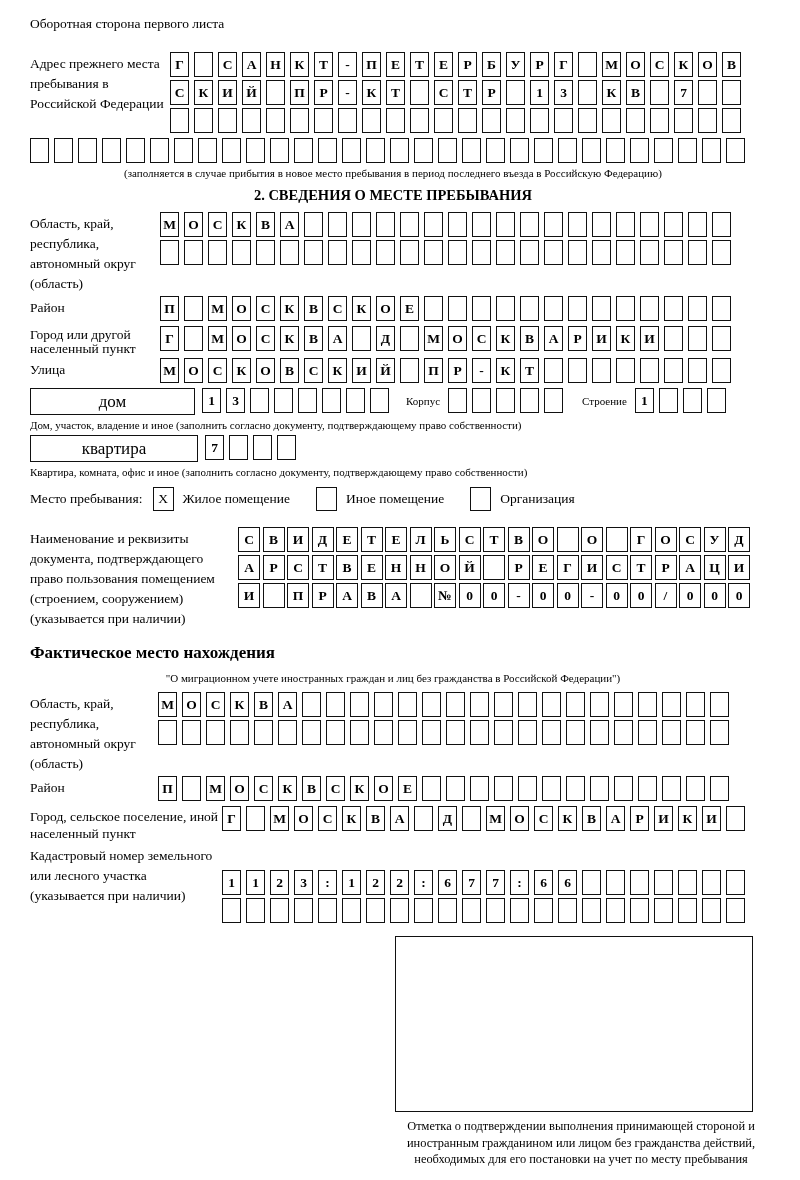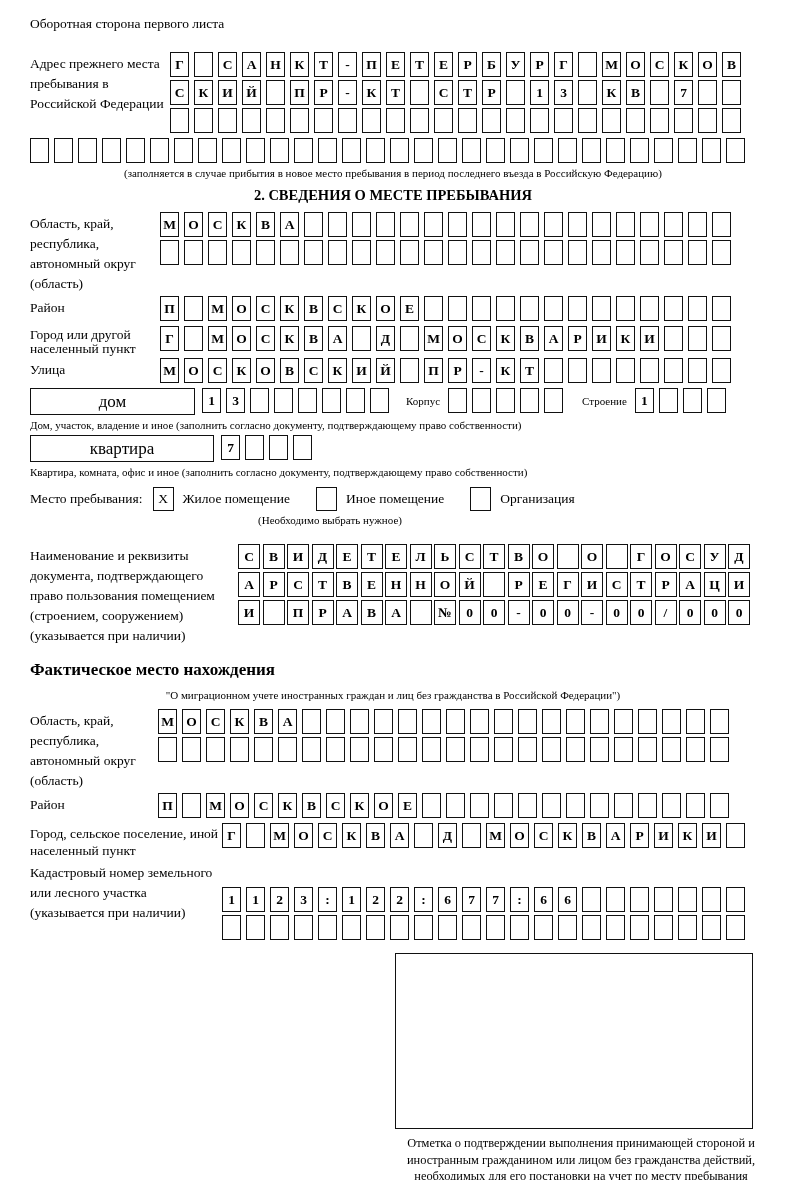--- a/index.html
+++ b/index.html
@@ -47,21 +47,21 @@
   }
 
   
   .houserow{display:flex;align-items:flex-start;margin:2px 0 3px 0;}
   .widebox{
     flex:none;box-sizing:border-box;border:1.6px solid #111;height:27px;
     display:flex;align-items:center;justify-content:center;font-size:17px;
     background:#fff;margin-right:7px;
   }
   .wb-dom{width:165px;}
-  .wb-kv{width:184px;}
+  .wb-kv{width:168px;}
   .inline-label{font-size:11px;line-height:27px;margin:0 8px 0 12px;flex:none;}
 
   .stayrow{display:flex;align-items:center;margin:7px 0 2px 0;font-size:13.5px;}
   .cbox{
     flex:none;box-sizing:border-box;width:21px;height:24px;
     border:1.6px solid #111;display:flex;align-items:center;justify-content:center;
     font-size:13.5px;background:#fff;
   }
   .staylabel{margin:0 26px 0 9px;}
   .staylabel.last{margin-right:0;}
@@ -397,21 +397,20 @@
 
     <div class="stayrow">
       <span>Место пребывания:</span>
       <span class="cbox" style="margin-left:10px;">X</span>
       <span class="staylabel">Жилое помещение</span>
       <span class="cbox"></span>
       <span class="staylabel">Иное помещение</span>
       <span class="cbox"></span>
       <span class="staylabel last">Организация</span>
     </div>
-    <div class="caption center" style="width:600px;">(Необходимо выбрать нужное)</div>
 
     <div class="frow doc-block">
       <div class="flabel w208">Наименование и реквизиты документа, подтверждающего право пользования помещением (строением, сооружением) (указывается при наличии)</div>
       <div class="fcells">
         <div class="boxline docrow">
             <span class="box">С</span>
             <span class="box">В</span>
             <span class="box">И</span>
             <span class="box">Д</span>
             <span class="box">Е</span>

